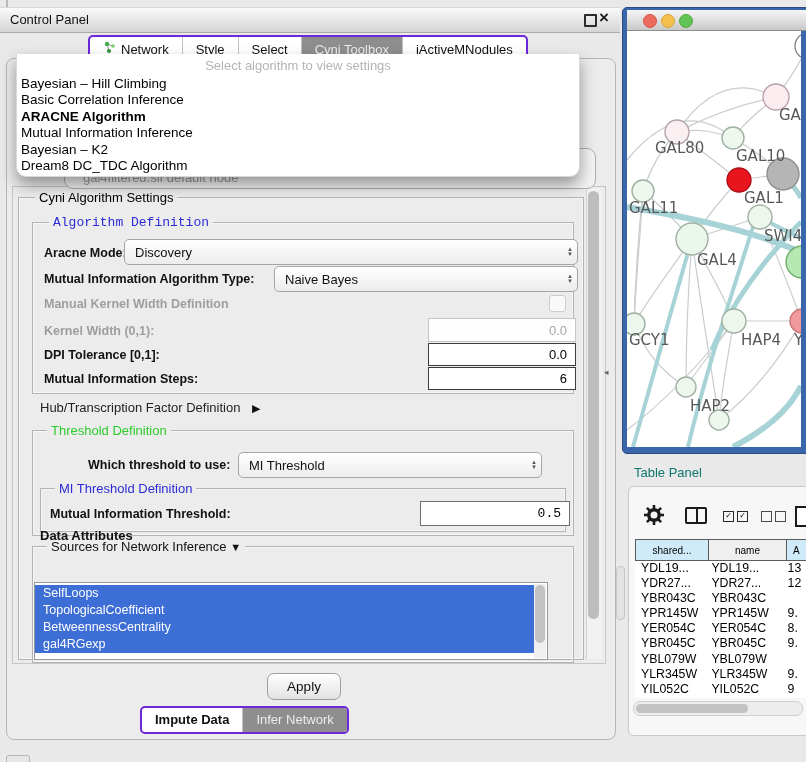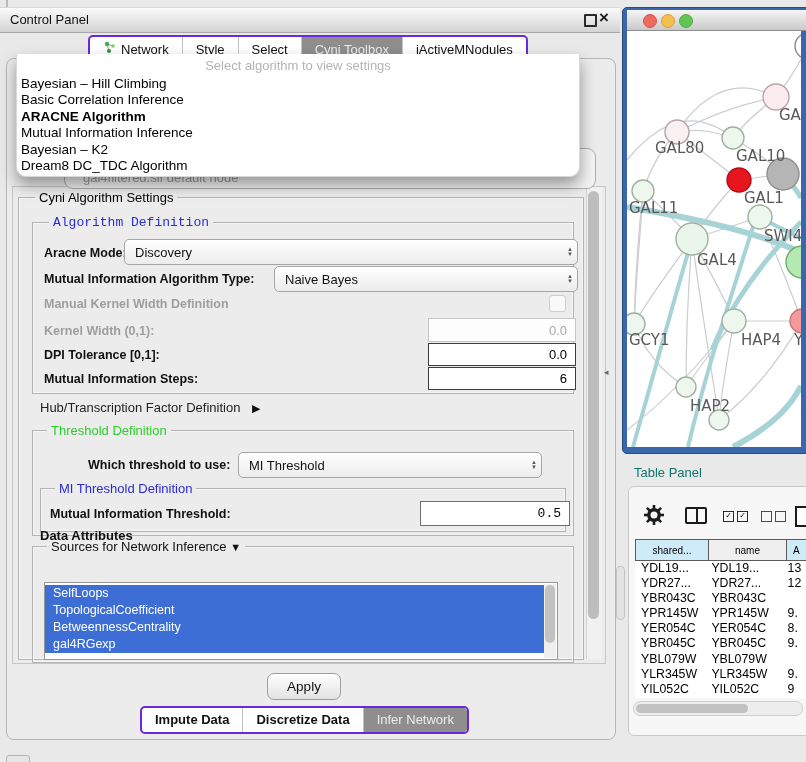--- a/index.html
+++ b/index.html
@@ -42,21 +42,21 @@
   .lblg{font-size:12.5px;font-weight:bold;color:#9e9e9e;white-space:nowrap;}
   .combo{border:1px solid #a6a6a6;border-radius:5px;background:linear-gradient(#ffffff,#ececec);
     font-size:13px;color:#111;display:flex;align-items:center;padding-left:10px;position:absolute;}
   .stepper{position:absolute;right:4px;top:0;bottom:0;display:flex;flex-direction:column;align-items:center;
     justify-content:center;color:#555;font-size:6px;line-height:5px;}
   .field{position:absolute;background:#fff;font-size:13px;display:flex;align-items:center;justify-content:flex-end;padding-right:8px;}
   .f-on{border:1.5px solid #3c3c3c;color:#000;}
   .f-off{border:1px solid #c6c6c6;color:#a8a8a8;background:#fdfdfd;}
   .f-mid{border:1px solid #6f6f6f;color:#000;}
   .chk{position:absolute;width:15px;height:15px;border:1px solid #cdcdcd;background:#f9f9f9;border-radius:3px;}
-  .listbox{left:44px;top:582px;width:512px;height:76px;background:#fff;border:1px solid #979797;overflow:hidden;}
+  .listbox{left:34px;top:582px;width:512px;height:76px;background:#fff;border:1px solid #979797;overflow:hidden;}
   .li-sel{height:17px;line-height:17px;font-size:12.5px;color:#fff;background:#3d6ed6;padding-left:8px;width:calc(100% - 13px);}
   .ltrack{position:absolute;right:1px;top:1px;width:12px;height:74px;background:#efefef;}
   .lthumb{position:absolute;right:2px;top:2px;width:10px;height:58px;background:#c2c2c2;border-radius:5px;}
   .applybtn{left:267px;top:673px;width:72px;height:25px;border:1px solid #9e9e9e;border-radius:7px;
     background:linear-gradient(#ffffff,#e2e2e2);font-size:13.5px;color:#111;display:flex;align-items:center;justify-content:center;}
   
   .netframe{left:622px;top:7px;width:184px;height:445px;background:#3a66ac;border:1px solid #2a4a80;border-radius:5px 0 0 5px;}
   .nettitle{left:627px;top:10px;width:179px;height:20px;background:linear-gradient(#f6f6f6,#c9c9c9);border-bottom:1px solid #8f8f8f;}
   .tl{position:absolute;top:4px;width:12px;height:12px;border-radius:50%;}
   .netcanvas{left:627px;top:31px;width:174px;height:416px;background:#fff;overflow:hidden;}
@@ -215,23 +215,20 @@
     <div class="lthumb"></div>
   </div>
 
   <div class="abs applybtn">
       <span>Apply</span>
     </div>
 
   <div class="abs tabrow" style="left:140px;top:706px;height:24px;">
     <div class="tabseg" style="line-height:24px;font-weight:bold;">
         <span>Impute Data</span>
-      </div>
-    <div class="tabseg" style="line-height:24px;font-weight:bold;">
-        <span>Discretize Data</span>
       </div>
     <div class="tabseg sel" style="line-height:24px;">
         <span>Infer Network</span>
       </div>
   </div>
 
   <div class="abs" style="left:604px;top:367px;font-size:9px;color:#666;">◂</div>
   <div class="abs" style="left:616px;top:566px;width:7px;height:52px;background:#e3e3e3;border:1px solid #c6c6c6;border-radius:4px;"></div>
 
   <div class="abs" style="left:6px;top:755px;width:22px;height:10px;border:1px solid #b5b5b5;background:#e6e6e6;border-radius:3px 3px 0 0;"></div>

